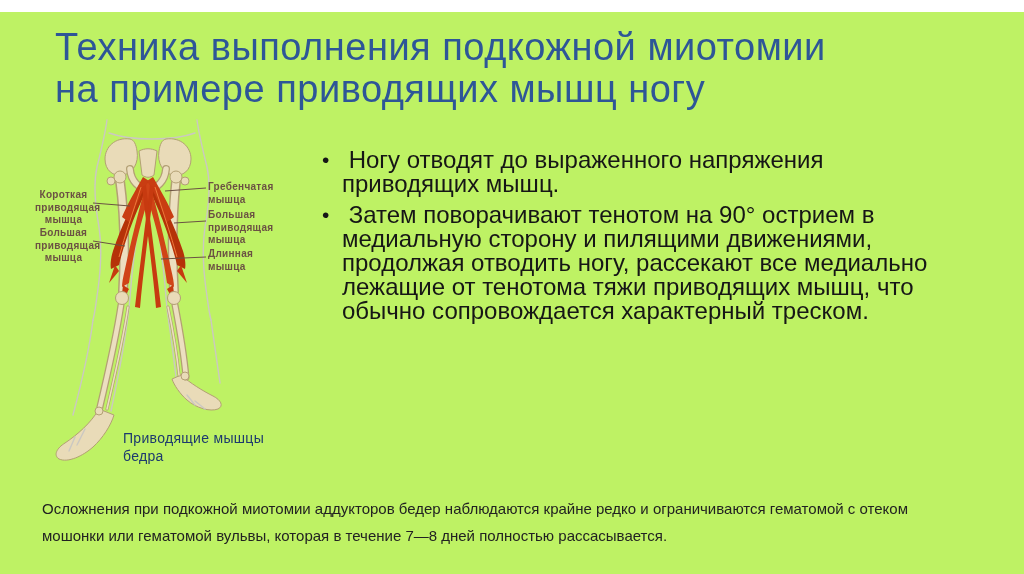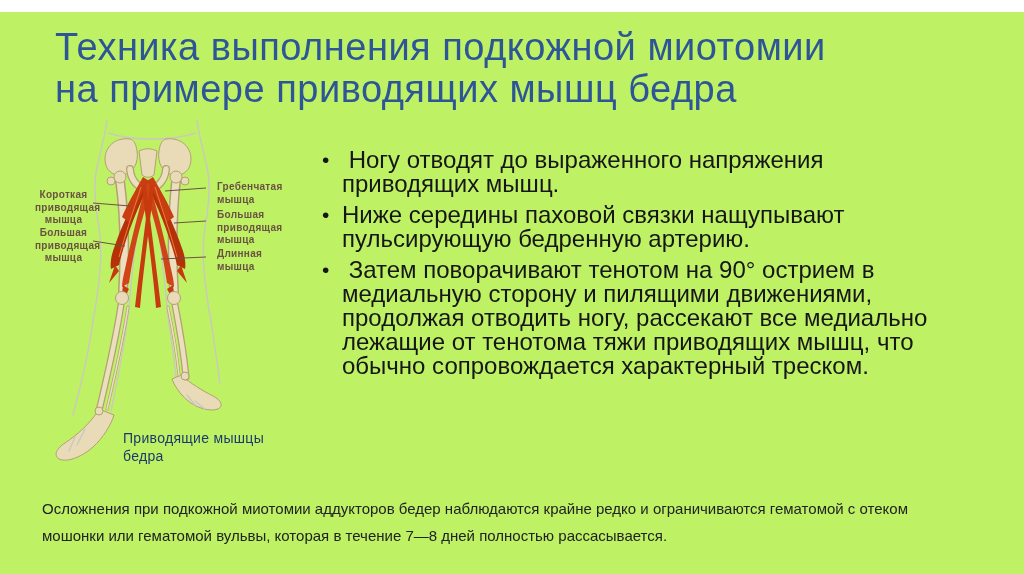--- a/index.html
+++ b/index.html
@@ -26,21 +26,21 @@
   }
   .figure{
     position:absolute;left:35px;top:105px;width:275px;height:380px;
   }
   .figure svg{position:absolute;left:0;top:0;}
   .mlabel{
     position:absolute;font-size:10px;line-height:12.5px;letter-spacing:0.3px;
     color:var(--label_brown);font-weight:700;
   }
   .mlabel.left{left:0;width:57px;text-align:center;}
-  .mlabel.right{left:173px;width:100px;text-align:left;padding-left:9px;}
+  .mlabel.right{left:173px;width:100px;text-align:left;}
   .lbl-l1{top:72px;} .lbl-l2{top:110px;}
   .lbl-r1{top:64px;} .lbl-r2{top:92px;} .lbl-r3{top:131px;}
   .fig-caption{
     position:absolute;left:88px;top:312px;width:158px;
     font-size:14px;line-height:18px;font-weight:400;color:var(--caption_navy);
     letter-spacing:0.3px;
   }
   .bullets{
     position:absolute;left:318px;top:136px;width:642px;margin:0;padding:0;
     list-style:none;color:var(--body_text);
@@ -63,21 +63,21 @@
   .bone{fill:var(--bone_fill);stroke:var(--bone_edge);stroke-width:1;}
   .bone-shaft-o{stroke:var(--bone_edge);fill:none;stroke-linecap:round;}
   .bone-shaft-i{stroke:#ecdfc0;fill:none;stroke-linecap:round;}
   .ptr{stroke:var(--label_brown);stroke-width:1;}
 </style>
 </head>
 <body>
 
 <div class="slide">
 
-  <h1 class="title"><span>Техника выполнения подкожной миотомии</span><br><span>на примере приводящих мышц бедра</span></h1>
+  <h1 class="title"><span>Техника выполнения подкожной миотомии</span><br><span>на примере приводящих мышц ногу</span></h1>
 
   <div class="figure">
     <svg width="275" height="380" viewBox="0 0 275 380" aria-hidden="true">
 
       <g>
         <path class="outl" d="M72,3 C70,18 66,34 62,50 C58,68 60,88 64,110 C67,130 66,150 63,172 C61,186 60,196 58,203"></path>
         <path class="outl" d="M162,3 C164,18 168,34 172,50 C176,68 174,88 170,110 C167,130 168,150 171,172 C173,186 174,196 176,203"></path>
         <path class="outl" d="M74,16 C96,24 138,24 160,16"></path>
         <path class="outl" d="M106,92 C101,122 97,152 95,180 C94,192 93,200 92,206"></path>
         <path class="outl" d="M120,92 C125,122 129,152 131,180 C132,192 133,200 134,206"></path>
@@ -161,19 +161,18 @@
 
     <div class="mlabel right lbl-r2"><span>Большая</span><br><span>приводящая</span><br><span>мышца</span></div>
 
     <div class="mlabel right lbl-r3"><span>Длинная</span><br><span>мышца</span></div>
 
     <div class="fig-caption">Приводящие мышцы бедра</div>
   </div>
 
   <ul class="bullets">
     <li><span> Ногу отводят до выраженного напряжения приводящих мышц.</span></li>
-    <li><span>Ниже середины паховой связки нащупывают пульсирующую бедренную артерию.</span></li>
     <li><span> Затем поворачивают тенотом на 90° острием в медиальную сторону и пилящими движениями, продолжая отводить ногу, рассекают все медиально лежащие от тенотома тяжи приводящих мышц, что обычно сопровождается характерный треском.</span></li>
   </ul>
 
   <p class="footnote">Осложнения при подкожной миотомии аддукторов бедер наблюдаются крайне редко и ограничиваются гематомой с отеком мошонки или гематомой вульвы, которая в течение 7—8 дней полностью рассасывается.</p>
 
 </div>
 
 </body></html>

